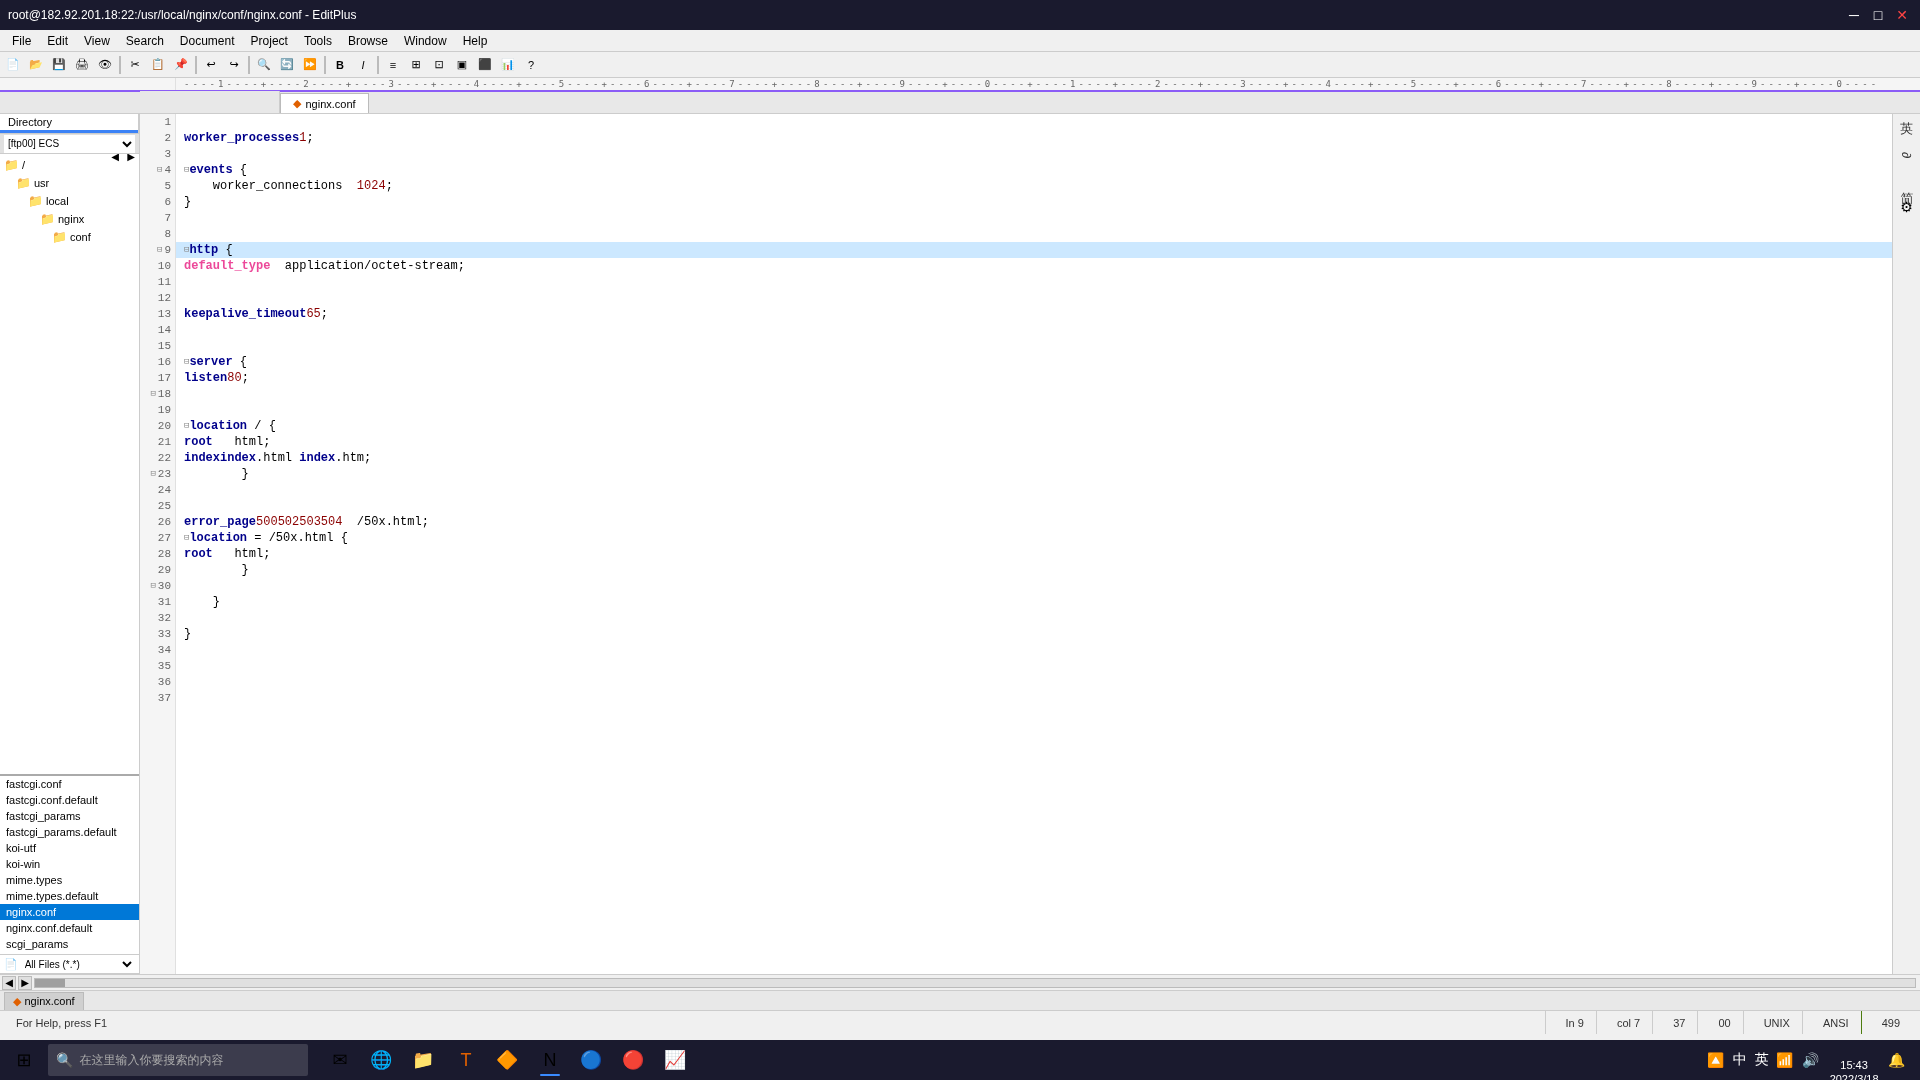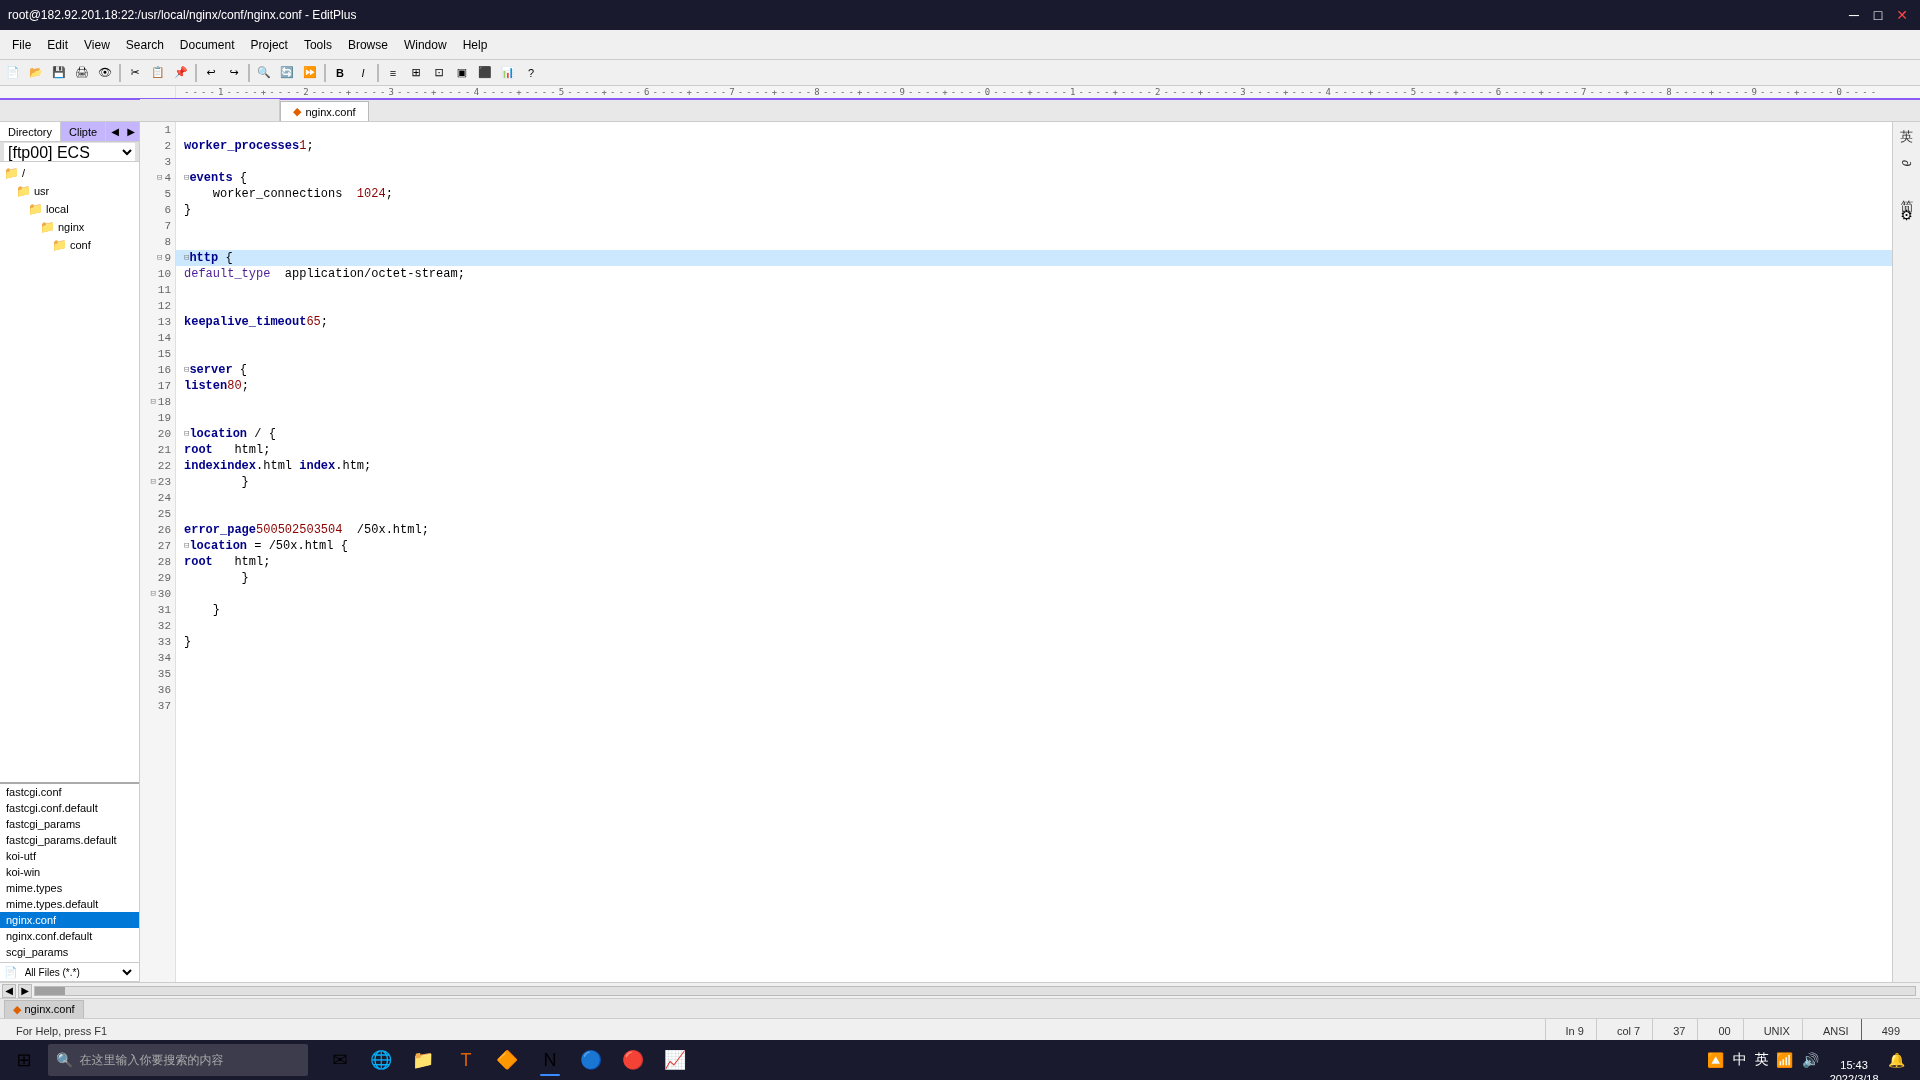--- a/index.html
+++ b/index.html
@@ -17,21 +17,21 @@
     }
     #title-controls { display: flex; gap: 4px; }
     #title-controls span {
       width: 20px; height: 20px; display: flex; align-items: center; justify-content: center;
       cursor: pointer; font-size: 14px;
     }
 
     
     #menu-bar {
       background: #f0f0f0;
-      height: 30px;
+      height: 22px;
       display: flex;
       align-items: center;
       border-bottom: 1px solid #ccc;
       padding: 0 4px;
     }
     .menu-item {
       padding: 2px 8px;
       font-size: 12px;
       cursor: pointer;
       height: 22px;
@@ -121,21 +121,21 @@
     .tree-header {
       height: 20px;
       display: flex;
       align-items: center;
       background: #e0e0e0;
       border-bottom: 1px solid #ccc;
       padding: 0 4px;
       font-size: 11px;
     }
     .tree-header select {
-      font-size: 16px;
+      font-size: 10px;
       flex: 1;
       border: none;
       background: white;
       height: 18px;
     }
     .tree-item {
       height: 18px;
       display: flex;
       align-items: center;
       padding-left: 4px;
@@ -473,21 +473,21 @@
   <div class="tab active">
     <span class="tab-icon">◆</span>
     <span>nginx.conf</span>
   </div>
 </div>
 
 <div id="main" style="display:flex; height: 860px;">
 
   <div id="sidebar" style="width:140px; background:white; border-right:1px solid #ccc; display:flex; flex-direction:column; overflow:hidden; min-height:0;">
 
-    <div id="panel-tabs" style="display:flex; border-bottom:1px solid #ccc; background:#c4b5fd; height:20px; flex-shrink:0;">
+    <div id="panel-tabs" style="display:flex; border-bottom:1px solid #ccc; background:#3b82f6; height:20px; flex-shrink:0;flex-direction:column;">
       <div class="panel-tab active">Directory</div>
       <div class="panel-tab">Clipte</div>
       <div class="panel-nav">
         <div class="panel-nav-btn">◀</div>
         <div class="panel-nav-btn">▶</div>
       </div>
     </div>
 
     <div class="tree-header" style="flex-shrink:0;">
       <select>
@@ -667,21 +667,21 @@
     <div id="code-area" style="flex:1; overflow:auto; font-family:'Courier New',Courier,monospace; font-size:12px; line-height:16px; background:white;">
     <div style="height: 16px; display: flex; align-items: center; padding-left: 8px; white-space: pre; font-family: &quot;Courier New&quot;, Courier, monospace; font-size: 12px;"></div>
         <div style="height: 16px; display: flex; align-items: center; padding-left: 8px; white-space: pre; font-family: &quot;Courier New&quot;, Courier, monospace; font-size: 12px;"><span style="color:#00008b;font-weight:bold;">worker_processes</span>  <span style="color:#8b0000;">1</span>;</div>
         <div style="height: 16px; display: flex; align-items: center; padding-left: 8px; white-space: pre; font-family: &quot;Courier New&quot;, Courier, monospace; font-size: 12px;"></div>
         <div style="height: 16px; display: flex; align-items: center; padding-left: 8px; white-space: pre; font-family: &quot;Courier New&quot;, Courier, monospace; font-size: 12px;"><span style="font-size:9px;color:#888;">⊟</span><span style="color:#00008b;font-weight:bold;">events</span> {</div>
         <div style="height: 16px; display: flex; align-items: center; padding-left: 8px; white-space: pre; font-family: &quot;Courier New&quot;, Courier, monospace; font-size: 12px;">    worker_connections  <span style="color:#8b0000;">1024</span>;</div>
         <div style="height: 16px; display: flex; align-items: center; padding-left: 8px; white-space: pre; font-family: &quot;Courier New&quot;, Courier, monospace; font-size: 12px;">}</div>
         <div style="height: 16px; display: flex; align-items: center; padding-left: 8px; white-space: pre; font-family: &quot;Courier New&quot;, Courier, monospace; font-size: 12px;"></div>
         <div style="height: 16px; display: flex; align-items: center; padding-left: 8px; white-space: pre; font-family: &quot;Courier New&quot;, Courier, monospace; font-size: 12px;"></div>
         <div style="height: 16px; display: flex; align-items: center; padding-left: 8px; white-space: pre; font-family: &quot;Courier New&quot;, Courier, monospace; font-size: 12px; background: rgb(204, 232, 255);"><span style="font-size:9px;color:#888;">⊟</span><span style="color:#00008b;font-weight:bold;">http</span> {</div>
-        <div style="height: 16px; display: flex; align-items: center; padding-left: 8px; white-space: pre; font-family: &quot;Courier New&quot;, Courier, monospace; font-size: 12px;">    <span style="color:#4c1d95;font-weight:normal;">default_type</span>  application/octet-stream;</div>
+        <div style="height: 16px; display: flex; align-items: center; padding-left: 8px; white-space: pre; font-family: &quot;Courier New&quot;, Courier, monospace; font-size: 12px;">    <span style="color:#ec4899;font-weight:bold;">default_type</span>  application/octet-stream;</div>
         <div style="height: 16px; display: flex; align-items: center; padding-left: 8px; white-space: pre; font-family: &quot;Courier New&quot;, Courier, monospace; font-size: 12px;"></div>
         <div style="height: 16px; display: flex; align-items: center; padding-left: 8px; white-space: pre; font-family: &quot;Courier New&quot;, Courier, monospace; font-size: 12px;"></div>
         <div style="height: 16px; display: flex; align-items: center; padding-left: 8px; white-space: pre; font-family: &quot;Courier New&quot;, Courier, monospace; font-size: 12px;">    <span style="color:#00008b;font-weight:bold;">keepalive_timeout</span>  <span style="color:#8b0000;">65</span>;</div>
         <div style="height: 16px; display: flex; align-items: center; padding-left: 8px; white-space: pre; font-family: &quot;Courier New&quot;, Courier, monospace; font-size: 12px;"></div>
         <div style="height: 16px; display: flex; align-items: center; padding-left: 8px; white-space: pre; font-family: &quot;Courier New&quot;, Courier, monospace; font-size: 12px;"></div>
         <div style="height: 16px; display: flex; align-items: center; padding-left: 8px; white-space: pre; font-family: &quot;Courier New&quot;, Courier, monospace; font-size: 12px;"><span style="font-size:9px;color:#888;">⊟</span>    <span style="color:#00008b;font-weight:bold;">server</span> {</div>
         <div style="height: 16px; display: flex; align-items: center; padding-left: 8px; white-space: pre; font-family: &quot;Courier New&quot;, Courier, monospace; font-size: 12px;">        <span style="color:#00008b;font-weight:bold;">listen</span>       <span style="color:#8b0000;">80</span>;</div>
         <div style="height: 16px; display: flex; align-items: center; padding-left: 8px; white-space: pre; font-family: &quot;Courier New&quot;, Courier, monospace; font-size: 12px;"></div>
         <div style="height: 16px; display: flex; align-items: center; padding-left: 8px; white-space: pre; font-family: &quot;Courier New&quot;, Courier, monospace; font-size: 12px;"></div>
         <div style="height: 16px; display: flex; align-items: center; padding-left: 8px; white-space: pre; font-family: &quot;Courier New&quot;, Courier, monospace; font-size: 12px;"><span style="font-size:9px;color:#888;">⊟</span>        <span style="color:#00008b;font-weight:bold;">location</span> / {</div>

